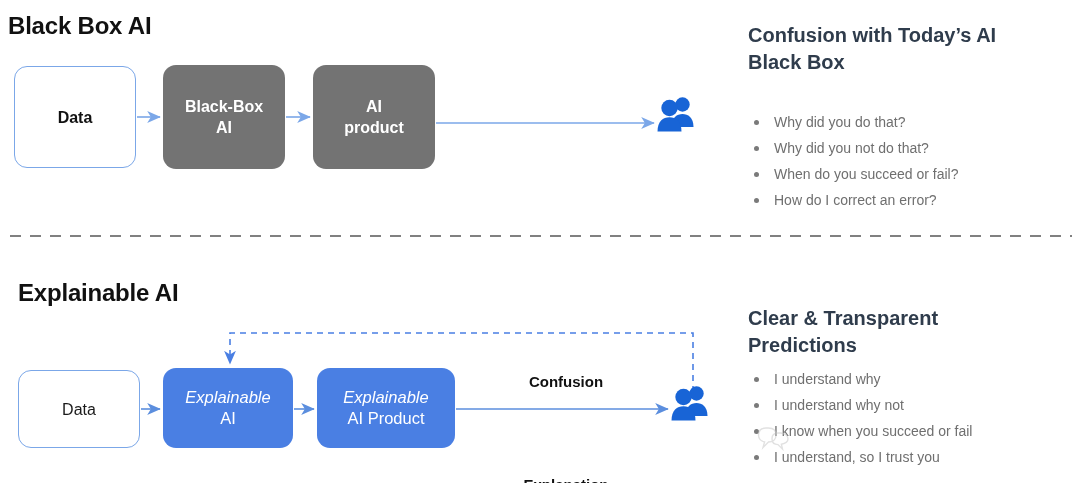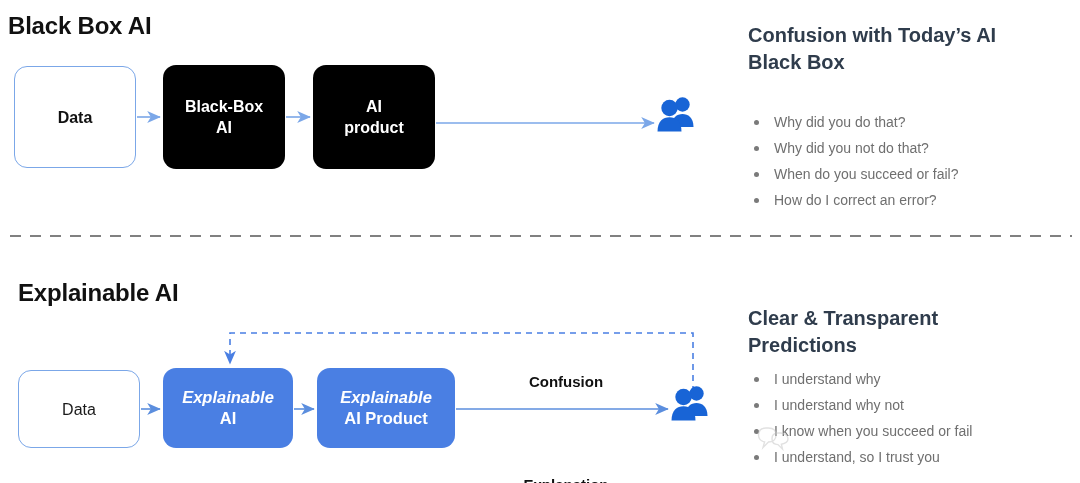--- a/index.html
+++ b/index.html
@@ -75,30 +75,30 @@
   }
   .box .inner{line-height:21px;}
   .box-data{
     background:#ffffff;
     border:1.4px solid #7ba7e8;
     color:#111111;
     font-size:16px;
     font-weight:bold;
   }
   .box-black{
-    background:#000000;
+    background:#737373;
     color:#ffffff;
     font-size:16px;
     font-weight:bold;
   }
   .box-blue{
     background:#4a7fe3;
     color:#ffffff;
     font-size:16.5px;
-    font-weight:bold;
+    font-weight:normal;
   }
   .box-blue .it{font-style:italic;}
   .box-data-plain{
     background:#ffffff;
     border:1.2px solid #7ba7e8;
     color:#1a1a1a;
     font-size:16px;
     font-weight:normal;
   }
 

